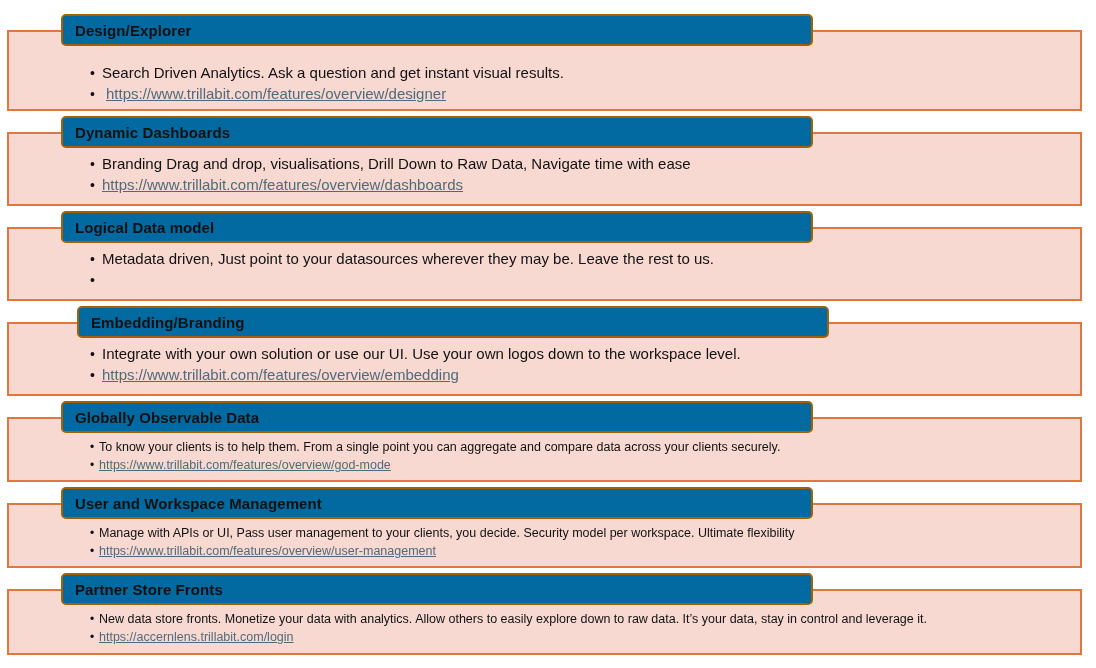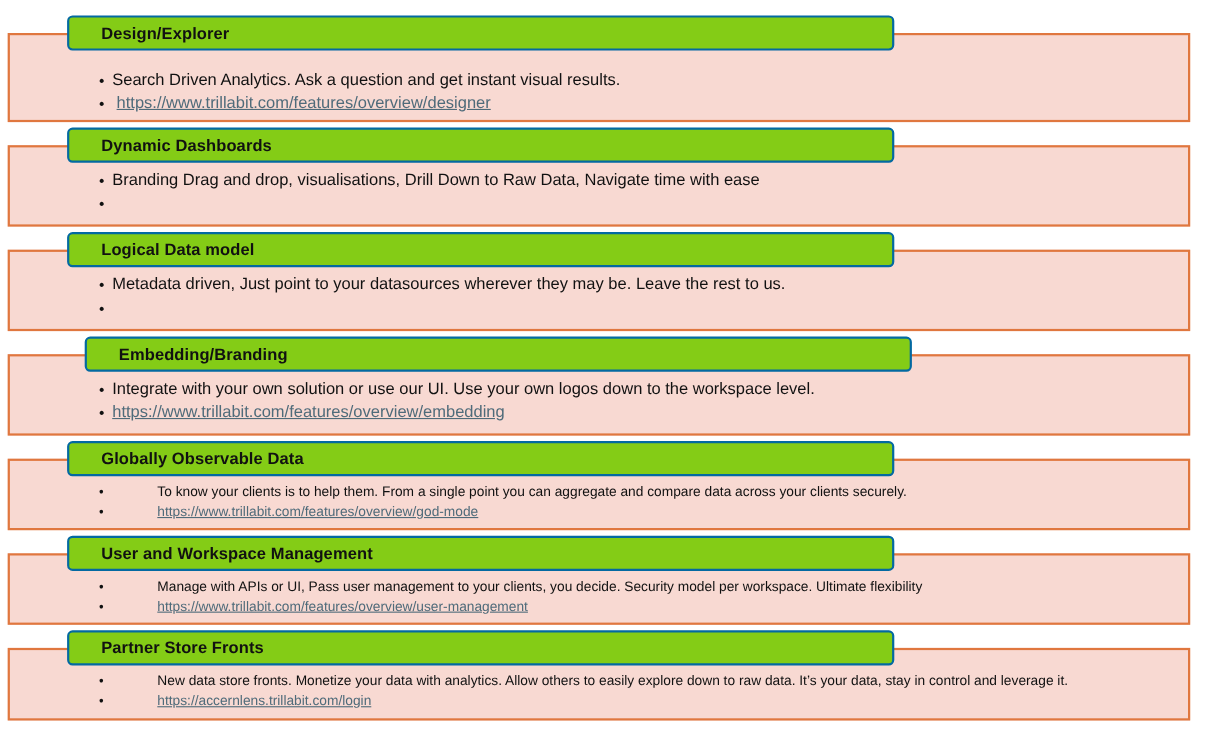--- a/index.html
+++ b/index.html
@@ -7,36 +7,36 @@
       width: 1096px; height: 668px; background: #ffffff; position: relative; overflow: hidden;
       font-family: "Liberation Sans", "DejaVu Sans", sans-serif;
     }
     .group { position: absolute; left: 0; width: 1096px; }
     .outer {
       position: absolute; left: 7px; width: 1075px;
       background: #f8d9d2; border: 2px solid #e0773f; box-sizing: border-box;
     }
     .title-box {
       position: absolute; left: 61px; width: 752px; height: 32px;
-      background: #84cc16; border: 2px solid #0369a1; border-radius: 5px; box-sizing: border-box;
-      display: flex; align-items: center; padding-left: 29px;
+      background: #0369a1; border: 2px solid #a16207; border-radius: 5px; box-sizing: border-box;
+      display: flex; align-items: center; padding-left: 12px;
     }
     .title-text {
       font-weight: bold; font-size: 15px; color: #111111; letter-spacing: 0.1px;
     }
     .bullets {
       position: absolute; left: 90px; list-style: none; margin: 0; padding: 0;
     }
     .bullets li {
       display: flex; align-items: center; white-space: nowrap; color: #111111;
     }
     .bullet-dot { display: inline-block; width: 12px; font-size: 14px; }
     .desc { font-size: 15px; }
     .link { font-size: 15px; color: #4f6b7a; text-decoration: underline; cursor: pointer; }
-    .small .desc, .small .link { font-size: 12.5px; margin-left: 44px; }
+    .small .desc, .small .link { font-size: 12.5px; }
     .small .bullet-dot { width: 9px; font-size: 12px; }
   </style>
 </head>
 <body>
 
 <div class="group" style="top:0;">
   <div class="outer" style="top:30px;height:81px;"></div>
   <div class="title-box" style="top:14px;">
     <span class="title-text">Design/Explorer</span>
   </div>
@@ -57,20 +57,21 @@
   <div class="title-box" style="top:116px;">
     <span class="title-text">Dynamic Dashboards</span>
   </div>
   <ul class="bullets" style="top:153px;">
     <li style="height:21px;">
       <span class="bullet-dot">•</span>
       <span class="desc">Branding Drag and drop, visualisations, Drill Down to Raw Data, Navigate time with ease</span>
     </li>
     <li style="height:21px;">
       <span class="bullet-dot">•</span>
+      <a class="link">https://www.trillabit.com/features/overview/dashboards</a>
     </li>
   </ul>
 </div>
 
 <div class="group" style="top:0;">
   <div class="outer" style="top:227px;height:74px;"></div>
   <div class="title-box" style="top:211px;">
     <span class="title-text">Logical Data model</span>
   </div>
   <ul class="bullets" style="top:248px;">

